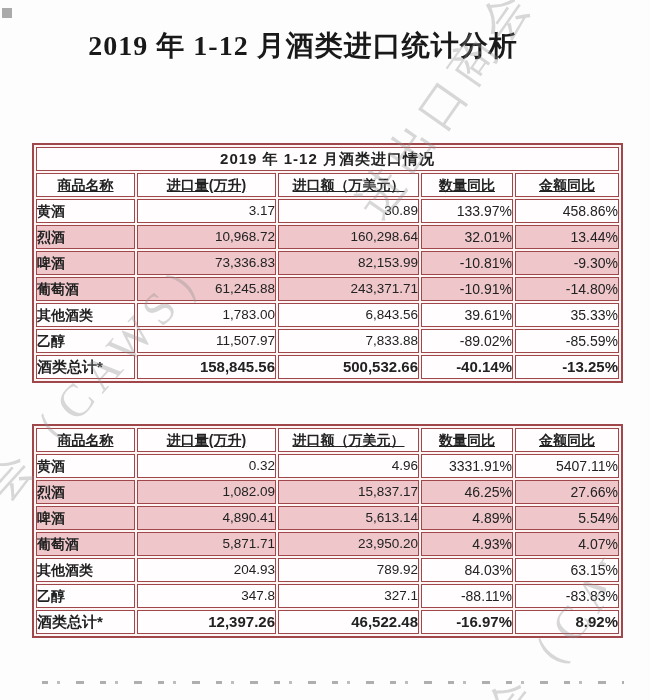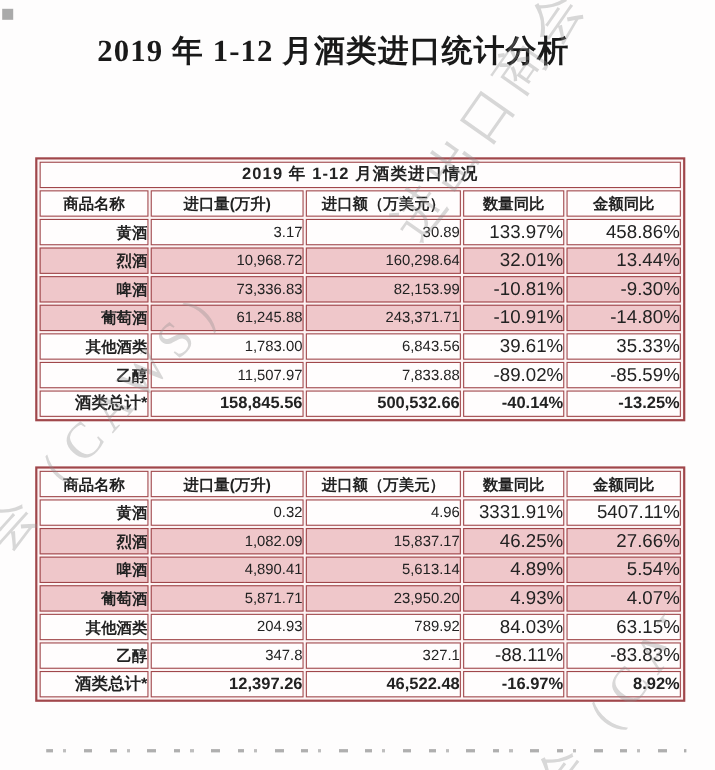--- a/index.html
+++ b/index.html
@@ -37,24 +37,24 @@
   .col-name{width:99px}.col-vol{width:139px}.col-val{width:141px}.col-qty{width:92px}.col-amt{width:104px}
 
   .stat-table td,.stat-table th{
     border:1.5px solid var(--border,#a0474b);
     background:#fffdfd;
     color:var(--ink,#222222);
     height:22px;line-height:22px;
     padding:0;overflow:hidden;white-space:nowrap;
   }
   .t-title{font-weight:700;font-size:15px;text-align:center;letter-spacing:1px;}
-  .t-head {font-weight:700;font-size:14px;text-align:center;}
-  .c-name {font-weight:700;font-size:14px;text-align:right;}
+  .t-head {font-weight:700;font-size:14px;text-align:center;text-decoration:underline;}
+  .c-name {font-weight:700;font-size:14px;text-align:left;}
   .c-num  {font-size:13.5px;text-align:right;padding-right:24px;}
-  .c-pct  {font-size:17px;text-align:right;padding-right:15px;}
+  .c-pct  {font-size:14px;text-align:right;padding-right:15px;}
   tr.shaded td{background:var(--pink,#efc7ca);}
   tr.total td{font-weight:700;font-size:15px;}
 
   
   .wm-layer{position:absolute;inset:0;pointer-events:none;overflow:hidden;z-index:6;}
   .wm{
     position:absolute;white-space:nowrap;
     transform-origin:0 100%;
     font-size:46px;letter-spacing:8px;
     color:var(--wm,#8f8f8f);opacity:.34;

